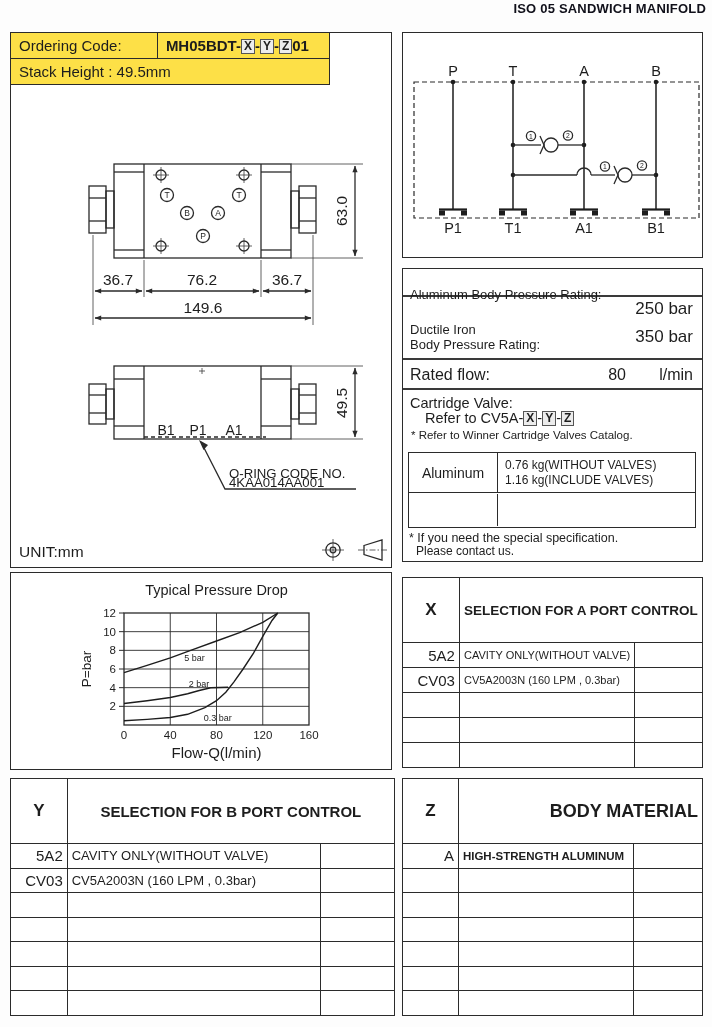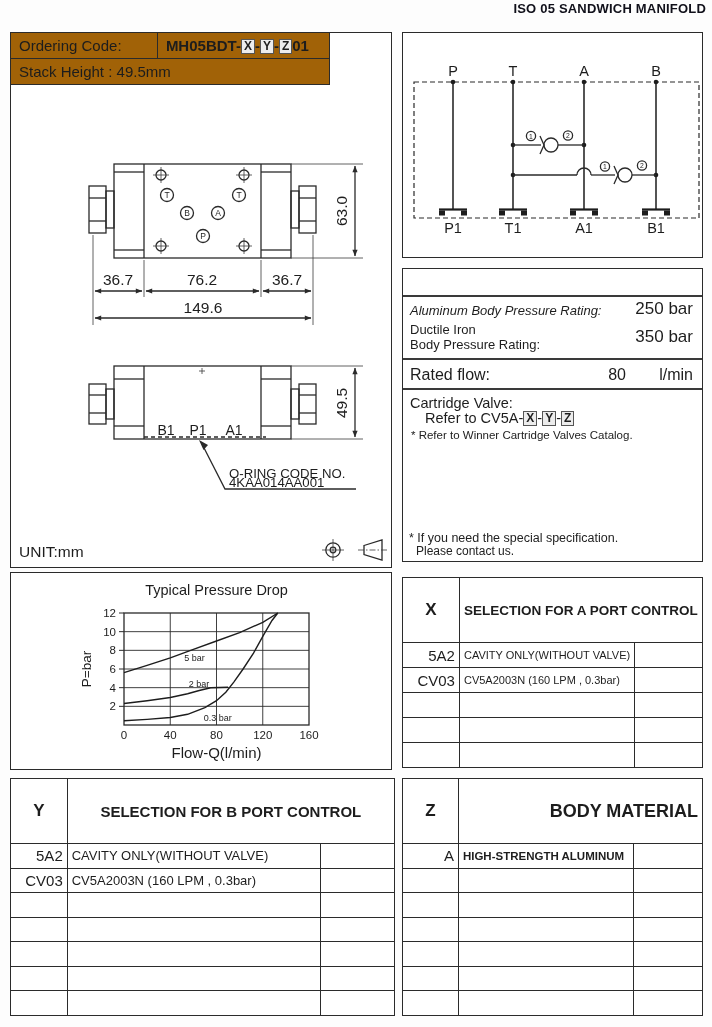--- a/index.html
+++ b/index.html
@@ -5,21 +5,21 @@
   html,body{margin:0;padding:0;}
   body{
     width:712px;height:1027px;position:relative;background:#fdfdfd;
     font-family:"Liberation Sans", sans-serif;color:#1d1d1d;overflow:hidden;
   }
   .panel{position:absolute;border:1.5px solid #2b2b2b;background:#fff;box-sizing:border-box;}
   #doc-title{position:absolute;left:400px;top:1px;width:306px;text-align:right;
     font-size:13px;font-weight:bold;color:#10101a;letter-spacing:.2px;}
   
   #ordering{position:absolute;left:0;top:0;width:319px;font-size:15px;}
-  #ordering .row{display:flex;border-bottom:1.5px solid #2b2b2b;border-right:1.5px solid #2b2b2b;background:#a16207;}
+  #ordering .row{display:flex;border-bottom:1.5px solid #2b2b2b;border-right:1.5px solid #2b2b2b;background:#fde047;}
   #ordering .cell{padding:2px 0 2px 8px;height:21px;line-height:21px;box-sizing:content-box;}
   #ordering .lab{width:142px;border-right:1.5px solid #2b2b2b;}
   #ordering .code{width:168px;font-weight:bold;white-space:nowrap;}
   .boxed{display:inline-block;border:1px solid #555;background:#ececec;font-weight:bold;
     font-size:12px;line-height:13px;padding:0 2px;vertical-align:1px;}
   
   #tech{font-size:13px;}
   #tech .hdr{position:absolute;top:5px;left:0;width:100%;text-align:center;font-weight:bold;font-size:15px;}
   .rule{position:absolute;left:0;width:100%;border-top:2px solid #3a3a3a;}
   #tech .lbl{position:absolute;left:7px;}
@@ -283,33 +283,46 @@
       <text x="50" y="200">P1</text>
       <text x="110" y="200">T1</text>
       <text x="181" y="200">A1</text>
       <text x="253" y="200">B1</text>
     </g>
   </svg>
 </div>
 
 <div class="panel" id="tech" style="left:402px;top:268px;width:301px;height:294px;">
   <div class="rule" style="top:26px;"></div>
-  <div class="lbl" style="top:34px;font-style:italic;">Aluminum Body Pressure Rating:</div>
+  <div class="lbl" style="top:18px;">Aluminum Body Pressure Rating:</div>
   <div class="val" style="top:30px;">250 bar</div>
   <div class="lbl" style="top:53px;">Ductile Iron</div>
   <div class="lbl" style="top:68px;">Body Pressure Rating:</div>
   <div class="val" style="top:58px;">350 bar</div>
   <div class="rule" style="top:89px;"></div>
   <div class="lbl" style="top:97px;font-size:16px;">Rated flow:</div>
   <div class="val" style="top:97px;right:76px;font-size:16px;">80</div>
   <div class="val" style="top:97px;font-size:16px;">l/min</div>
   <div class="rule" style="top:119px;"></div>
   <div class="lbl" style="top:126px;font-size:14.5px;">Cartridge Valve:</div>
   <div class="lbl" style="top:141px;left:22px;font-size:14.5px;"><span>Refer to CV5A-</span><span class="boxed">X</span><span>-</span><span class="boxed">Y</span><span>-</span><span class="boxed">Z</span></div>
   <div class="note" style="top:160px;left:8px;">* Refer to Winner Cartridge Valves Catalog.</div>
+  <div id="wtable">
+    <div class="r r1">
+      <div class="m">Aluminum</div>
+      <div class="w">
+        <span>0.76  kg(WITHOUT VALVES)</span>
+        <span>1.16  kg(INCLUDE VALVES)</span>
+      </div>
+    </div>
+    <div class="r r2">
+      <div class="m"></div>
+      <div class="w"></div>
+    </div>
+  </div>
   <div class="note" style="top:262px;left:6px;font-size:12.5px;">* If you need the special specification.</div>
   <div class="note" style="top:275px;left:13px;font-size:12px;">Please contact us.</div>
 </div>
 
 <div class="panel" style="left:10px;top:572px;width:382px;height:198px;">
   <svg id="chart" width="379" height="195" viewBox="0 0 379 195">
       <text x="205.5" y="22" text-anchor="middle" font-size="14.5">Typical Pressure Drop</text>
       <line x1="159.25" y1="40" x2="159.25" y2="152" stroke="#2a2a2a" stroke-width="0.9"></line>
       <line x1="205.5" y1="40" x2="205.5" y2="152" stroke="#2a2a2a" stroke-width="0.9"></line>
       <line x1="251.75" y1="40" x2="251.75" y2="152" stroke="#2a2a2a" stroke-width="0.9"></line>

